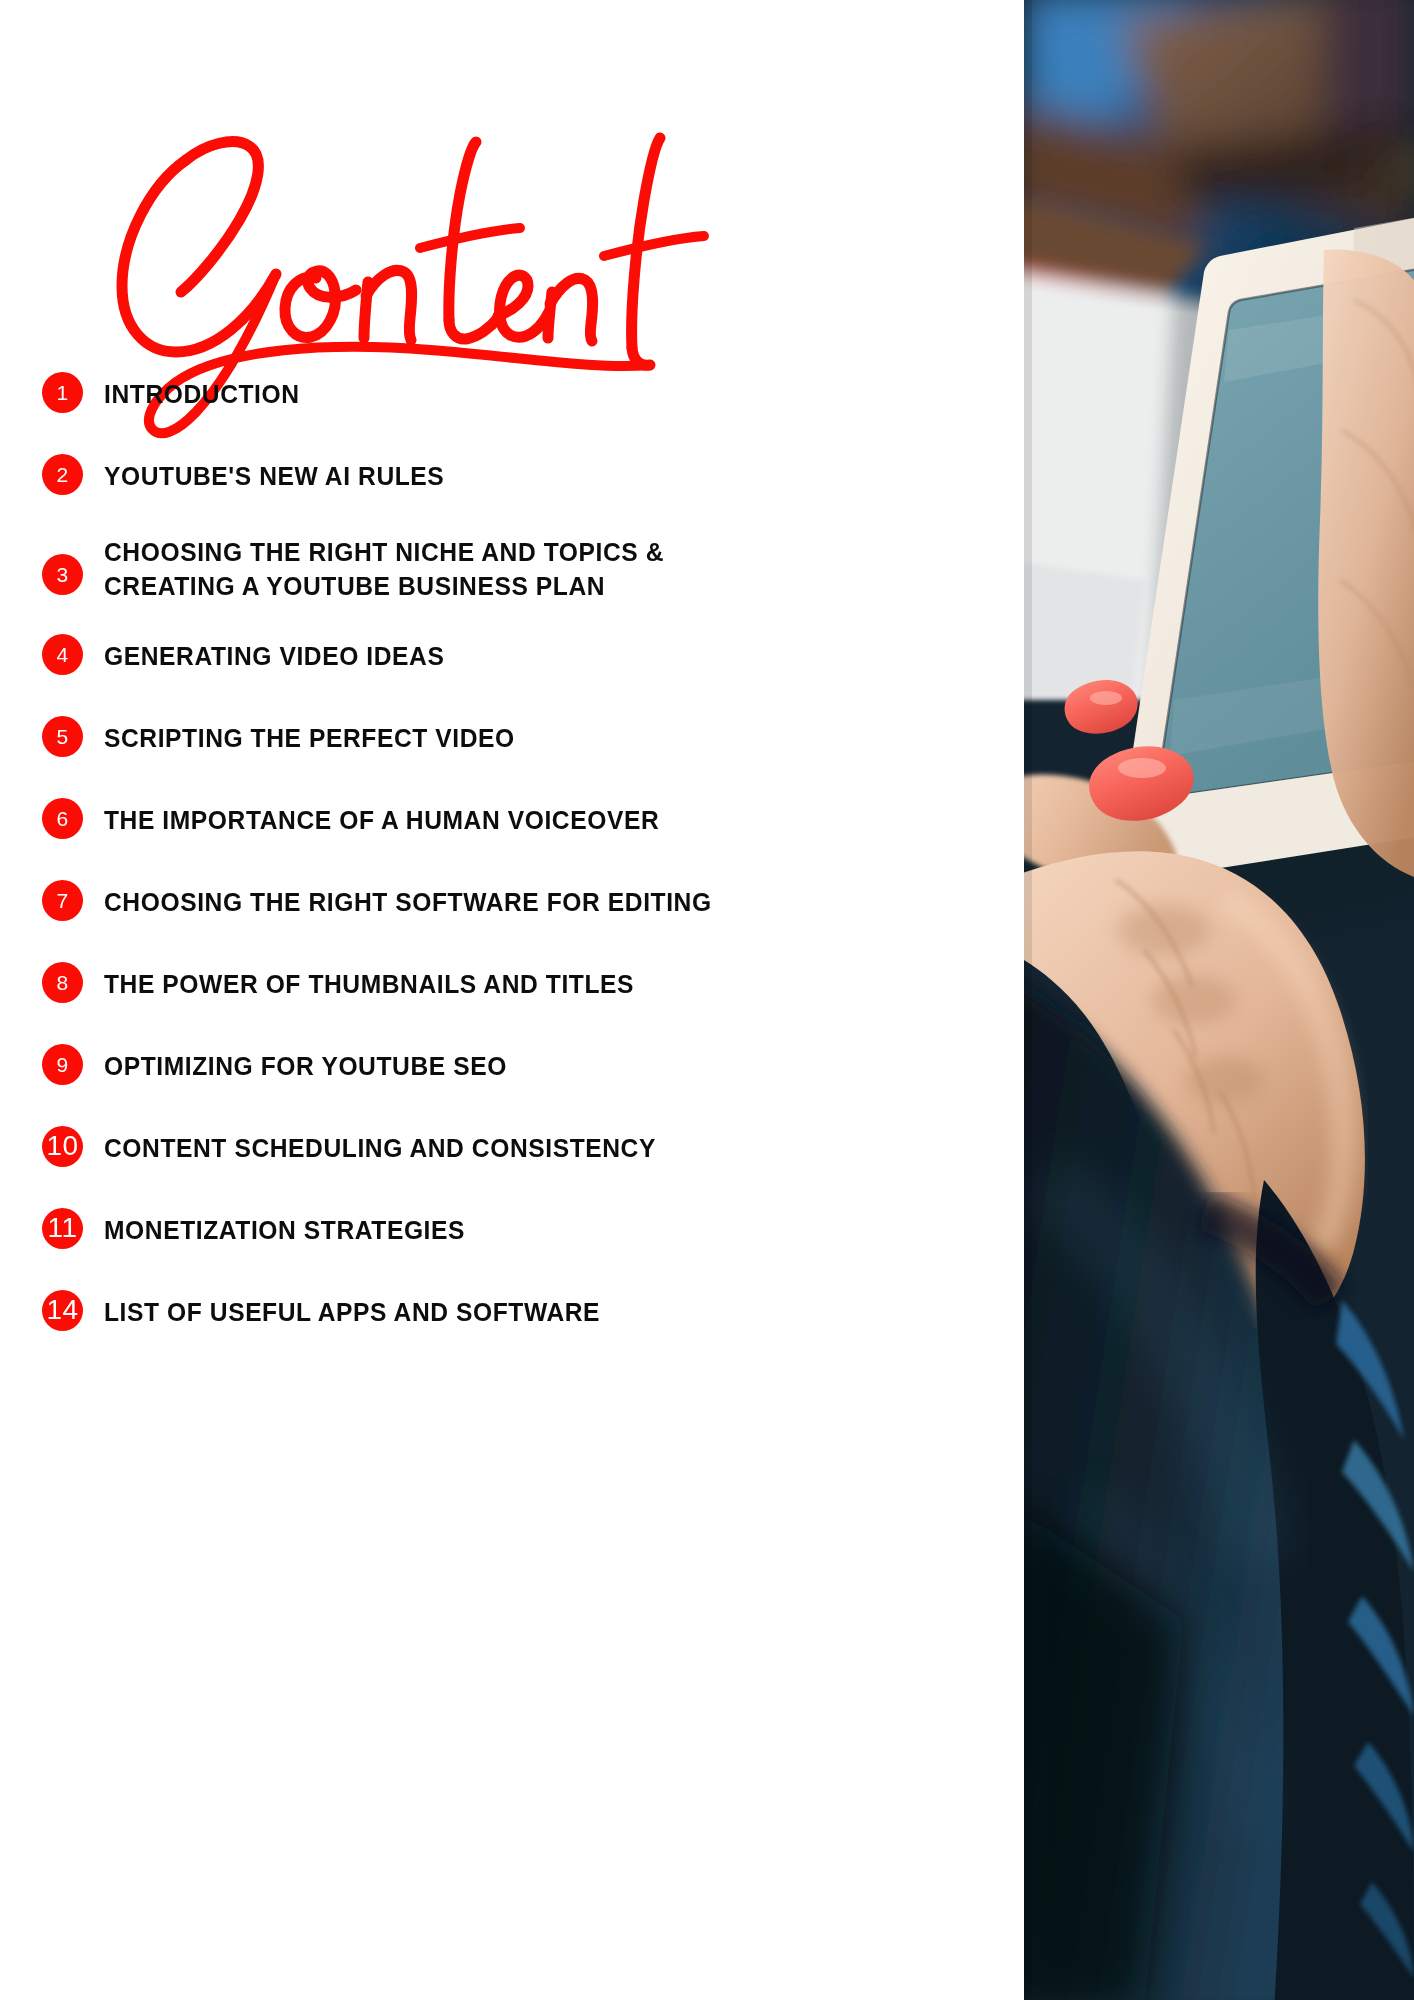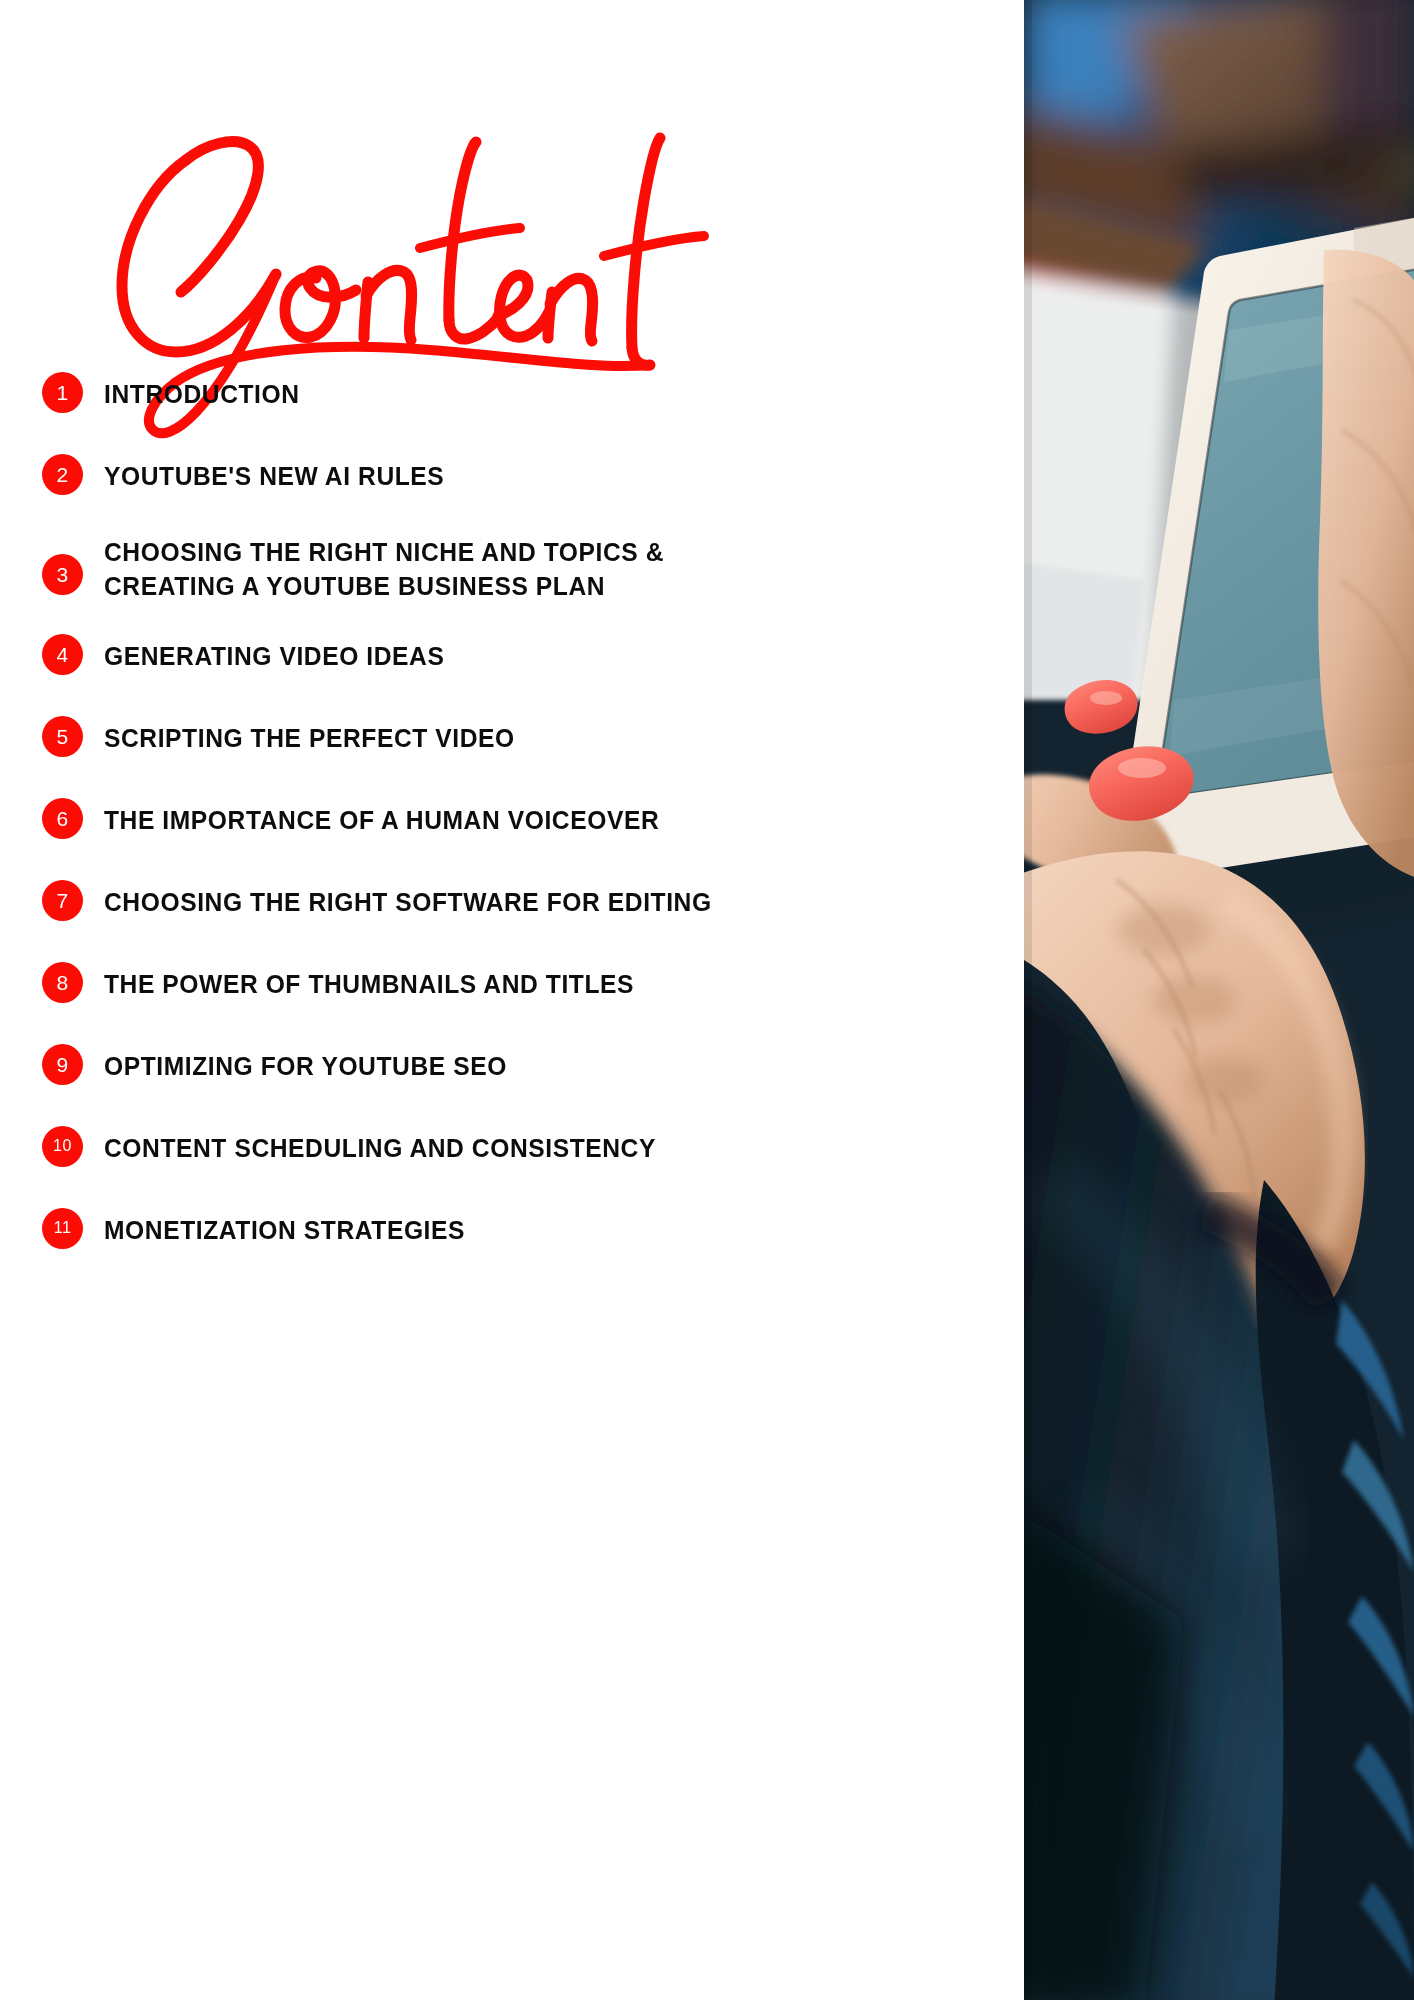--- a/index.html
+++ b/index.html
@@ -71,21 +71,21 @@
     font-family: "Liberation Sans", sans-serif;
     font-size: 21px;
     font-weight: 400;
     letter-spacing: 0.5px;
     display: flex;
     align-items: center;
     justify-content: center;
     line-height: 1;
     box-sizing: border-box;
   }
-  .badge.wide-num { font-size: 16px; }
+  .badge.wide-num { font-size: 28px; }
   .toc-label {
     flex: 1 1 auto;
     margin-left: 21px;
     color: #0d0d0d;
     font-family: "Liberation Sans", sans-serif;
     font-weight: 700;
     font-size: 25.5px;
     letter-spacing: 0.6px;
     line-height: 1.32;
     padding-top: 6px;
@@ -213,20 +213,24 @@
         <div class="toc-label">CONTENT SCHEDULING AND CONSISTENCY</div>
       </div>
 
       <div class="toc-row">
         <div class="badge wide-num">11</div>
         <div class="toc-label">MONETIZATION STRATEGIES</div>
       </div>
 
 
 
+      <div class="toc-row">
+        <div class="badge wide-num">14</div>
+        <div class="toc-label">LIST OF USEFUL APPS AND SOFTWARE</div>
+      </div>
 
     </div>
   </div>
 
   <div id="photo">
     <svg width="390" height="2000" viewBox="0 0 390 2000" xmlns="http://www.w3.org/2000/svg">
       <defs>
         <filter id="soft" x="-20%" y="-20%" width="140%" height="140%">
           <feGaussianBlur stdDeviation="9"></feGaussianBlur>
         </filter>

